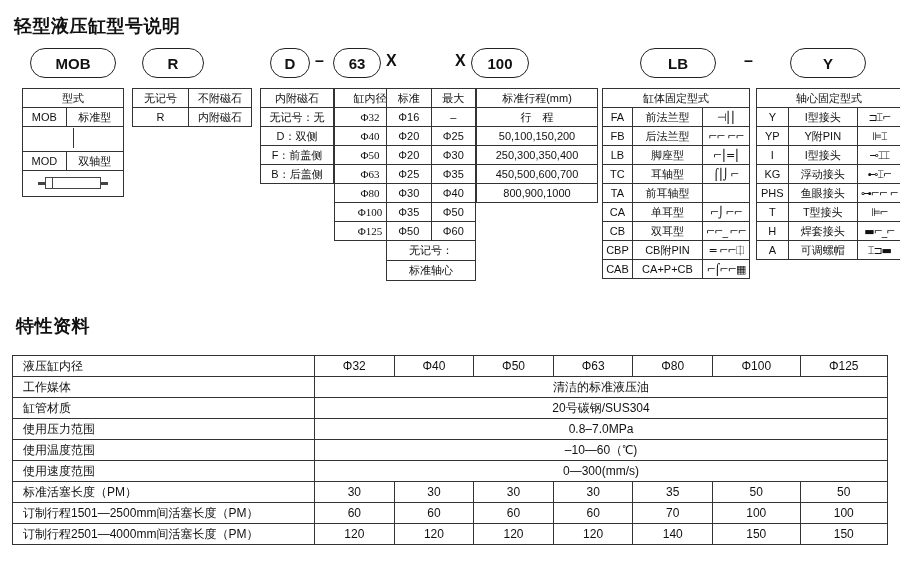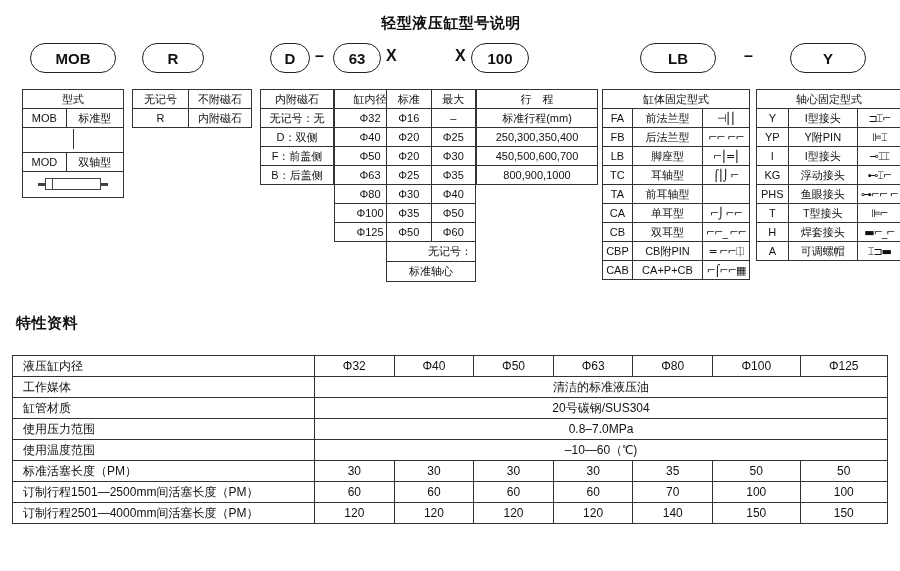--- a/index.html
+++ b/index.html
@@ -6,25 +6,24 @@
   html, body {
     margin: 0; padding: 0;
     width: 900px; height: 571px;
     background: #ffffff;
     font-family: "Liberation Sans", sans-serif;
     color: #111;
   }
   .page { position: relative; width: 900px; height: 571px; padding: 8px 12px; }
 
   h2.section-title {
-    font-size: 15px;
+    font-size: 18px;
     font-weight: bold;
     margin: 6px 0 8px 2px;
     letter-spacing: 0.5px;
-    text-align: center;
   }
 
   
   .code-row {
     position: relative;
     height: 34px;
     margin: 10px 0 4px 0;
   }
   .pill {
     position: absolute;
@@ -41,21 +40,21 @@
     white-space: nowrap;
   }
   .sep {
     position: absolute;
     top: 4px;
     font-weight: bold;
     font-size: 16px;
   }
 
   
-  .spec-area { position: relative; height: 240px; margin-top: 12px; }
+  .spec-area { position: relative; height: 240px; margin-top: 6px; }
   .tbl {
     position: absolute;
     border-collapse: collapse;
     font-size: 11px;
   }
   .tbl td, .tbl th {
     border: 1px solid #333;
     padding: 1px 3px;
     height: 19px;
     text-align: center;
@@ -182,21 +181,21 @@
           </tr>
       <tr>
             <td class="cellleft">F：前盖侧</td>
           </tr>
       <tr>
             <td class="cellleft">B：后盖侧</td>
           </tr>
     </tbody>
       </table>
 
-    <table class="tbl" style="left:322px; top:0; width:72px;">
+    <table class="tbl" style="left:322px; top:0; width:72px;font-family:Liberation Serif, serif;">
       <tbody>
           <tr>
             <td class="hdr">缸内径</td>
           </tr>
       <tr>
             <td>Φ32</td>
           </tr>
       <tr>
             <td>Φ40</td>
           </tr>
@@ -246,35 +245,38 @@
           </tr>
       <tr>
             <td>Φ35</td>
             <td>Φ50</td>
           </tr>
       <tr>
             <td>Φ50</td>
             <td>Φ60</td>
           </tr>
       <tr>
-            <td colspan="2" style="height:20px;text-align:right;">无记号：</td>
+            <td colspan="2" style="height:20px;">无记号：</td>
           </tr>
       <tr>
             <td colspan="2" style="height:20px; border-top:none;">标准轴心</td>
           </tr>
     </tbody>
       </table>
 
     <table class="tbl" style="left:464px; top:0; width:122px;">
       <tbody>
           <tr>
+            <td class="cellleft">标准行程(mm)</td>
+          </tr>
+      <tr>
             <td class="hdr">行　程</td>
           </tr>
       <tr>
-            <td class="cellleft">标准行程(mm)</td>
+            <td class="cellleft">50,100,150,200</td>
           </tr>
       <tr>
             <td class="cellleft">250,300,350,400</td>
           </tr>
       <tr>
             <td class="cellleft">450,500,600,700</td>
           </tr>
       <tr>
             <td class="cellleft">800,900,1000</td>
           </tr>
@@ -409,20 +411,24 @@
       </tr>
       <tr>
         <td class="label">使用压力范围</td>
         <td colspan="7">0.8–7.0MPa</td>
       </tr>
       <tr>
         <td class="label">使用温度范围</td>
         <td colspan="7">–10—60（℃)</td>
       </tr>
       <tr>
+        <td class="label">使用速度范围</td>
+        <td colspan="7">0—300(mm/s)</td>
+      </tr>
+      <tr>
         <td class="label">标准活塞长度（PM）</td>
         <td>30</td>
         <td>30</td>
         <td>30</td>
         <td>30</td>
         <td>35</td>
         <td>50</td>
         <td>50</td>
       </tr>
       <tr>

